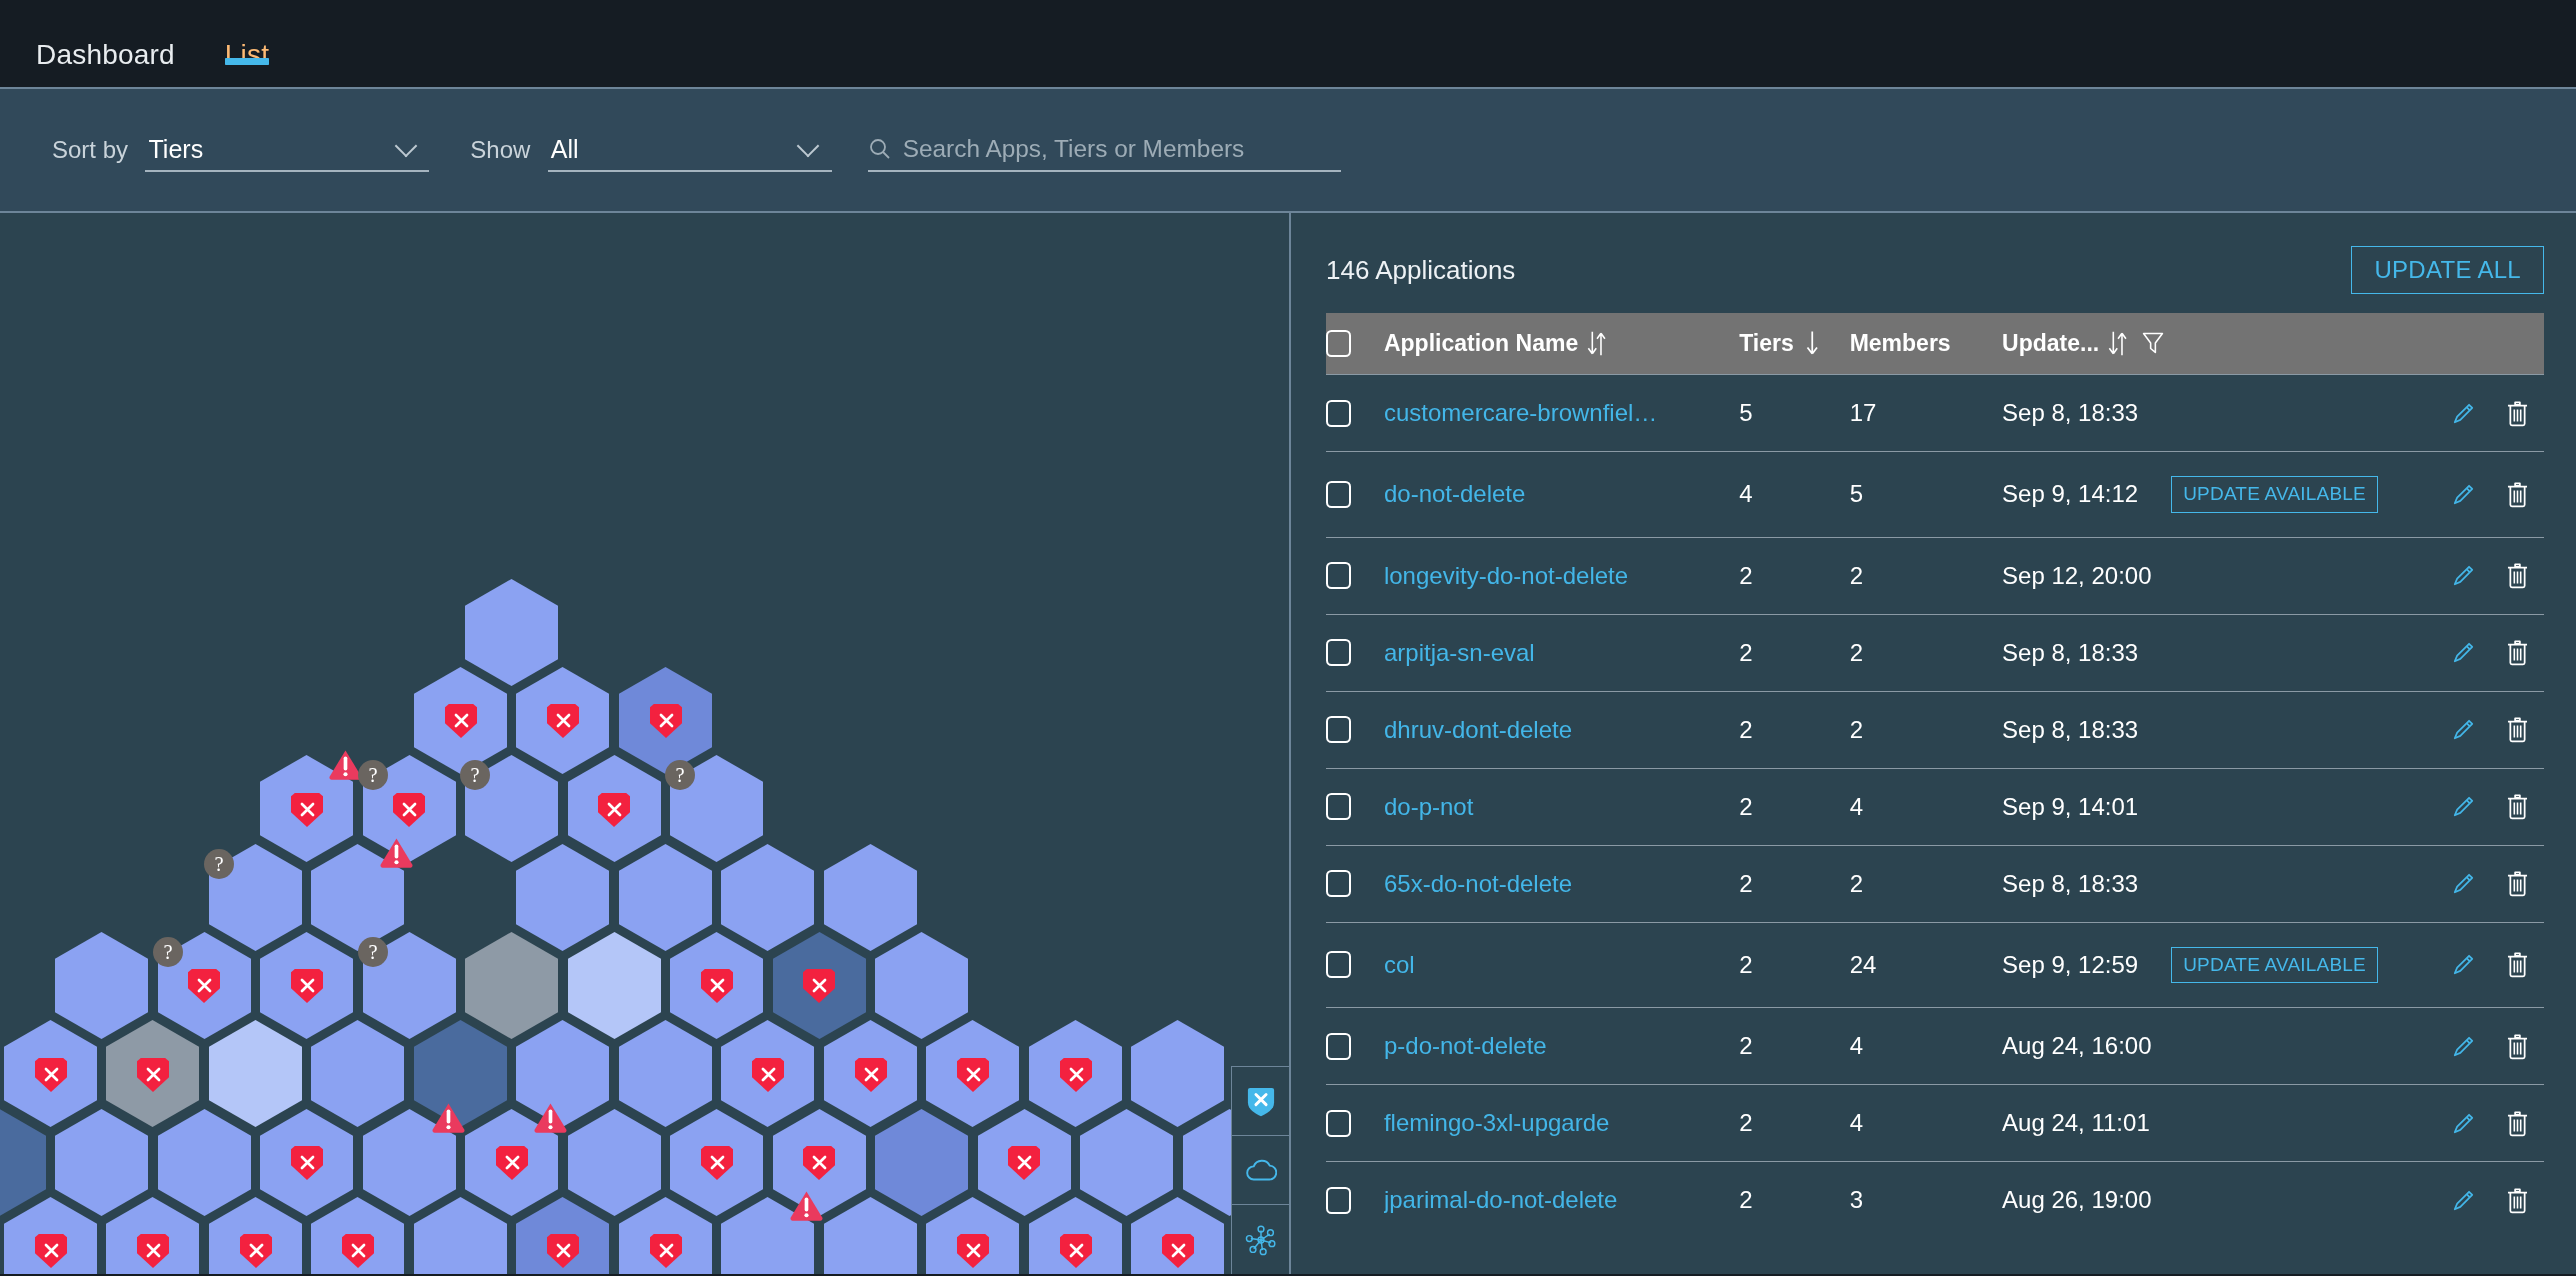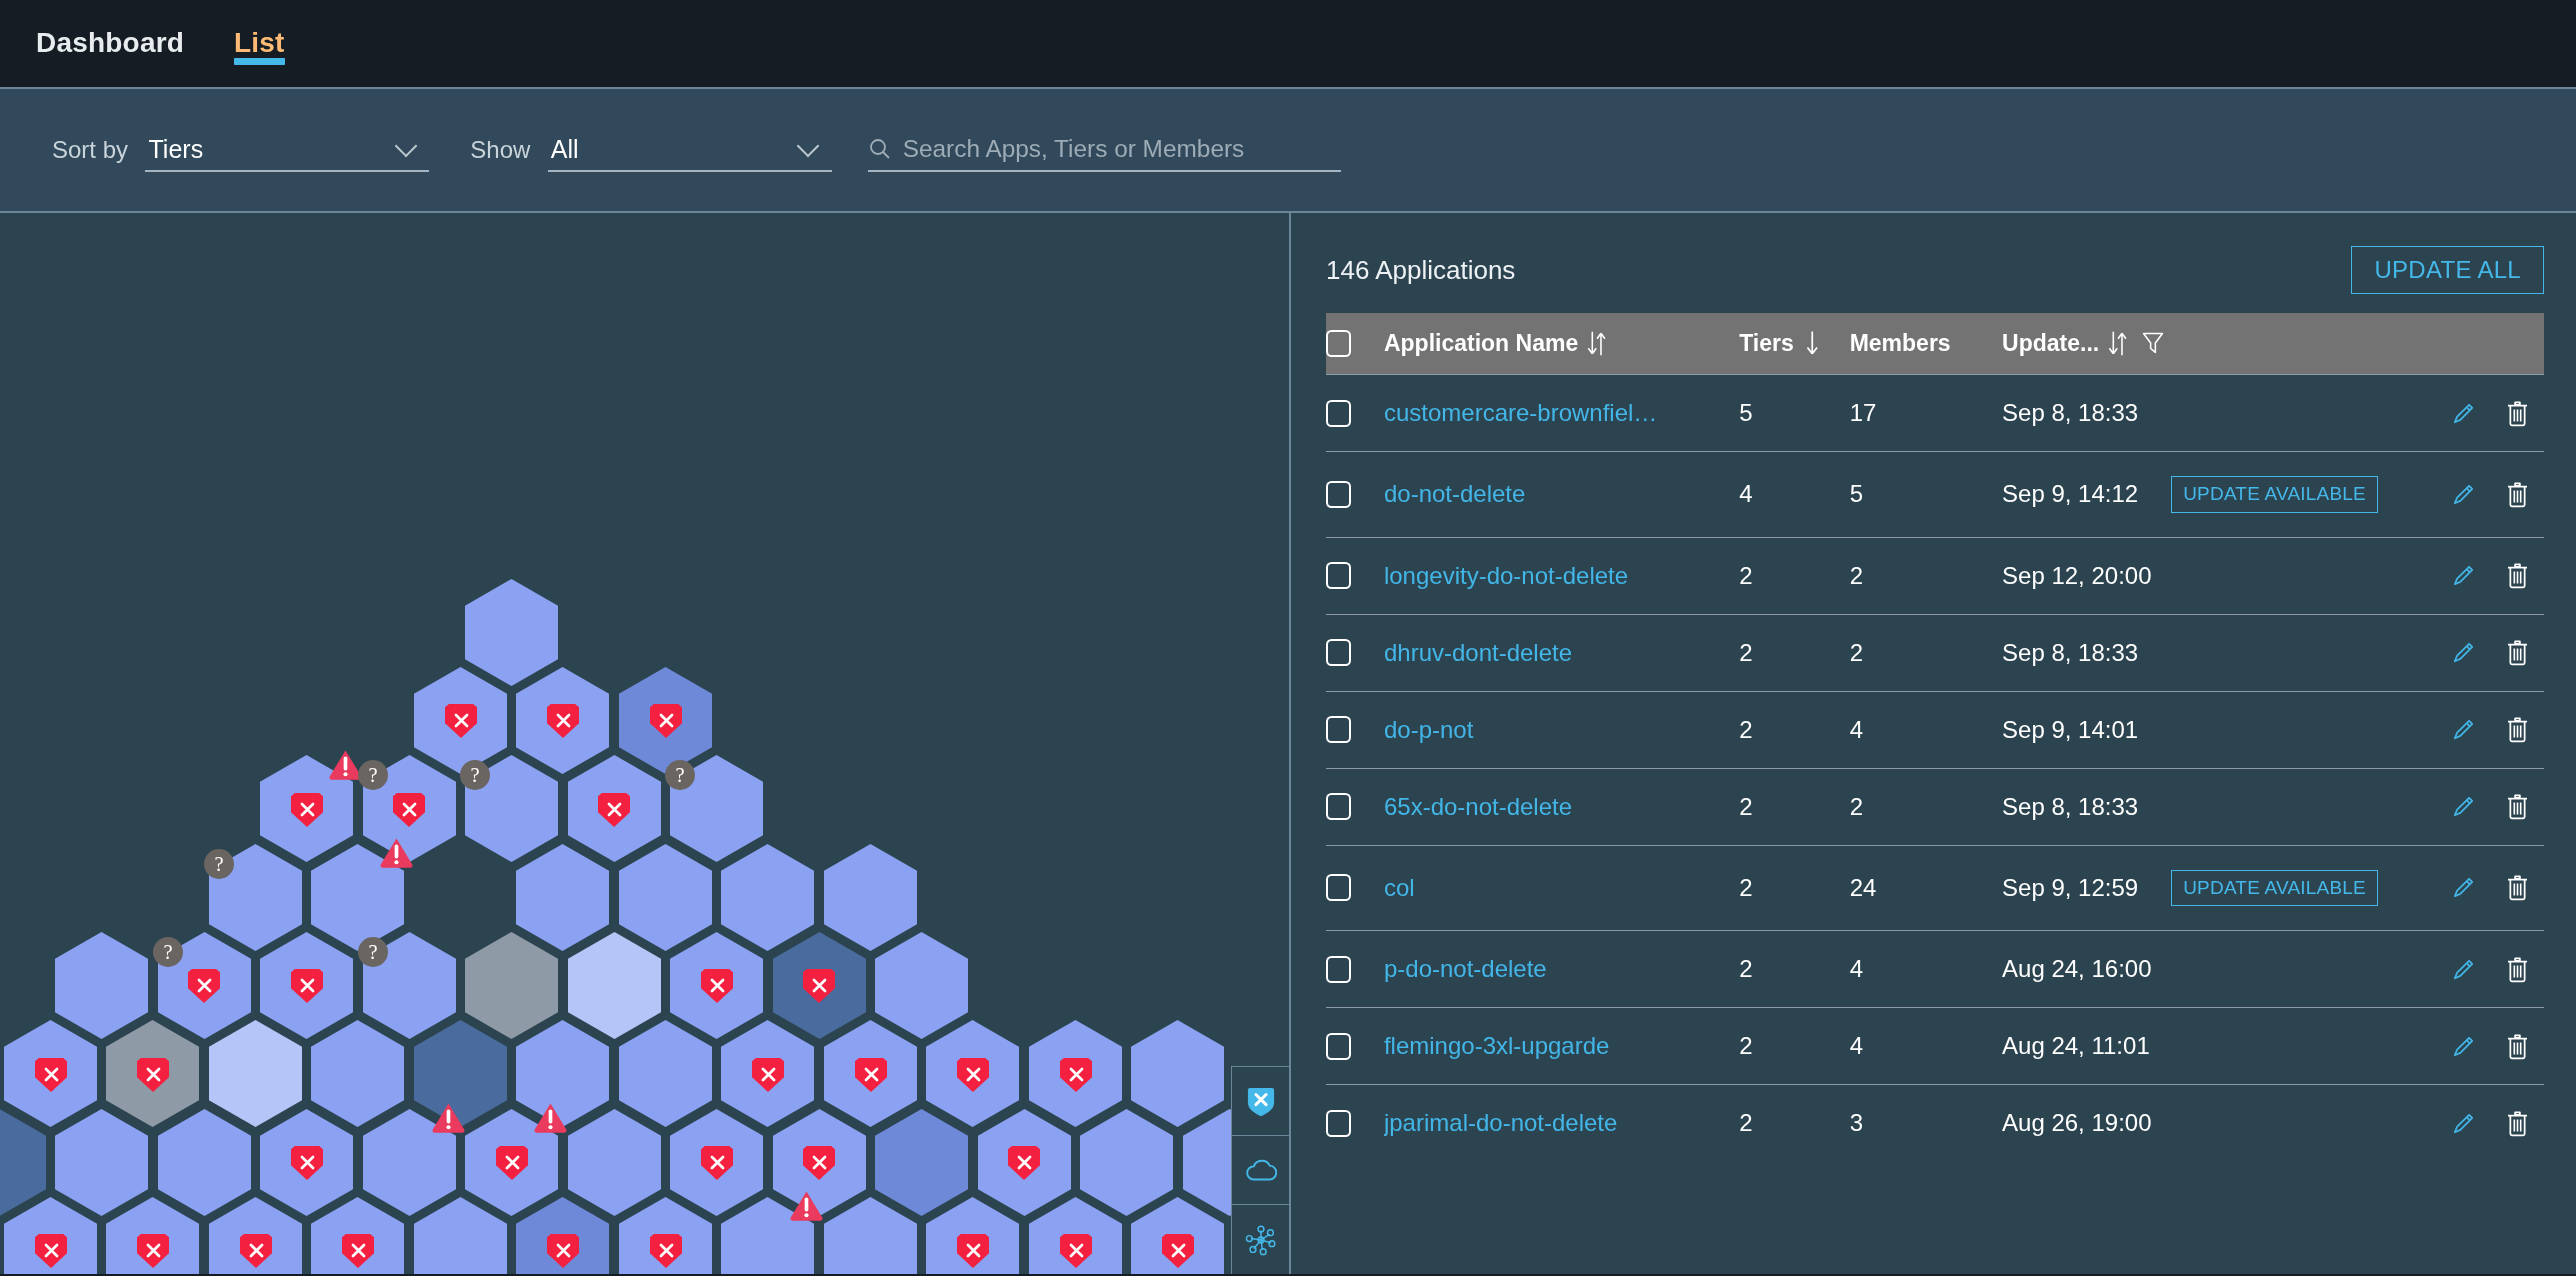--- a/index.html
+++ b/index.html
@@ -18,23 +18,22 @@
     align-items: flex-start;
     padding: 14px 0 0 0;
     position: relative;
   }
   .nav-tab {
     position: relative;
     padding: 0 14px;
     margin-left: 22px;
     height: 57px;
     display: flex;
-    align-items: center;
+    align-items: flex-end;
     cursor: pointer;
-    font-weight: bold;
   }
   .nav-tab-label {
     font-size: 28px;
     color: #e8ecef;
     letter-spacing: 0.2px;
     line-height: 33px;
     white-space: nowrap;
   }
   .nav-tab.active .nav-tab-label { color: #fdba74; }
   .nav-underline {
@@ -754,20 +753,47 @@
                   <path d="M13 12 v15 M17 12 v15 M21 12 v15" stroke="#ffffff" stroke-width="2"></path>
                 </svg>
               </span>
             </td>
           </tr>
           <tr class="app-row">
             <td>
               <span class="chk"></span>
             </td>
             <td>
+              <span class="app-name">arpitja-sn-eval</span>
+            </td>
+            <td>2</td>
+            <td>2</td>
+            <td>
+              <span class="upd-cell">
+                <span class="upd-date">Sep 8, 18:33</span>
+              </span>
+            </td>
+            <td>
+              <span class="act-cell">
+                <svg class="act-icon" viewBox="0 0 34 34">
+                  <path d="M6 28 L9 21 L24 6 L28 10 L13 25 Z" fill="none" stroke="#43b6e8" stroke-width="2.2" stroke-linejoin="round"></path>
+                  <path d="M21 9 L25 13" stroke="#43b6e8" stroke-width="2.2"></path>
+                </svg>
+                <svg class="act-icon" viewBox="0 0 34 34">
+                  <path d="M14 3 h6 v3 h-6 z M5 7 h24 M8 7 v23 a2 2 0 0 0 2 2 h14 a2 2 0 0 0 2 -2 v-23" fill="none" stroke="#ffffff" stroke-width="2.2" stroke-linejoin="round"></path>
+                  <path d="M13 12 v15 M17 12 v15 M21 12 v15" stroke="#ffffff" stroke-width="2"></path>
+                </svg>
+              </span>
+            </td>
+          </tr>
+          <tr class="app-row">
+            <td>
+              <span class="chk"></span>
+            </td>
+            <td>
               <span class="app-name">dhruv-dont-delete</span>
             </td>
             <td>2</td>
             <td>2</td>
             <td>
               <span class="upd-cell">
                 <span class="upd-date">Sep 8, 18:33</span>
               </span>
             </td>
             <td>

